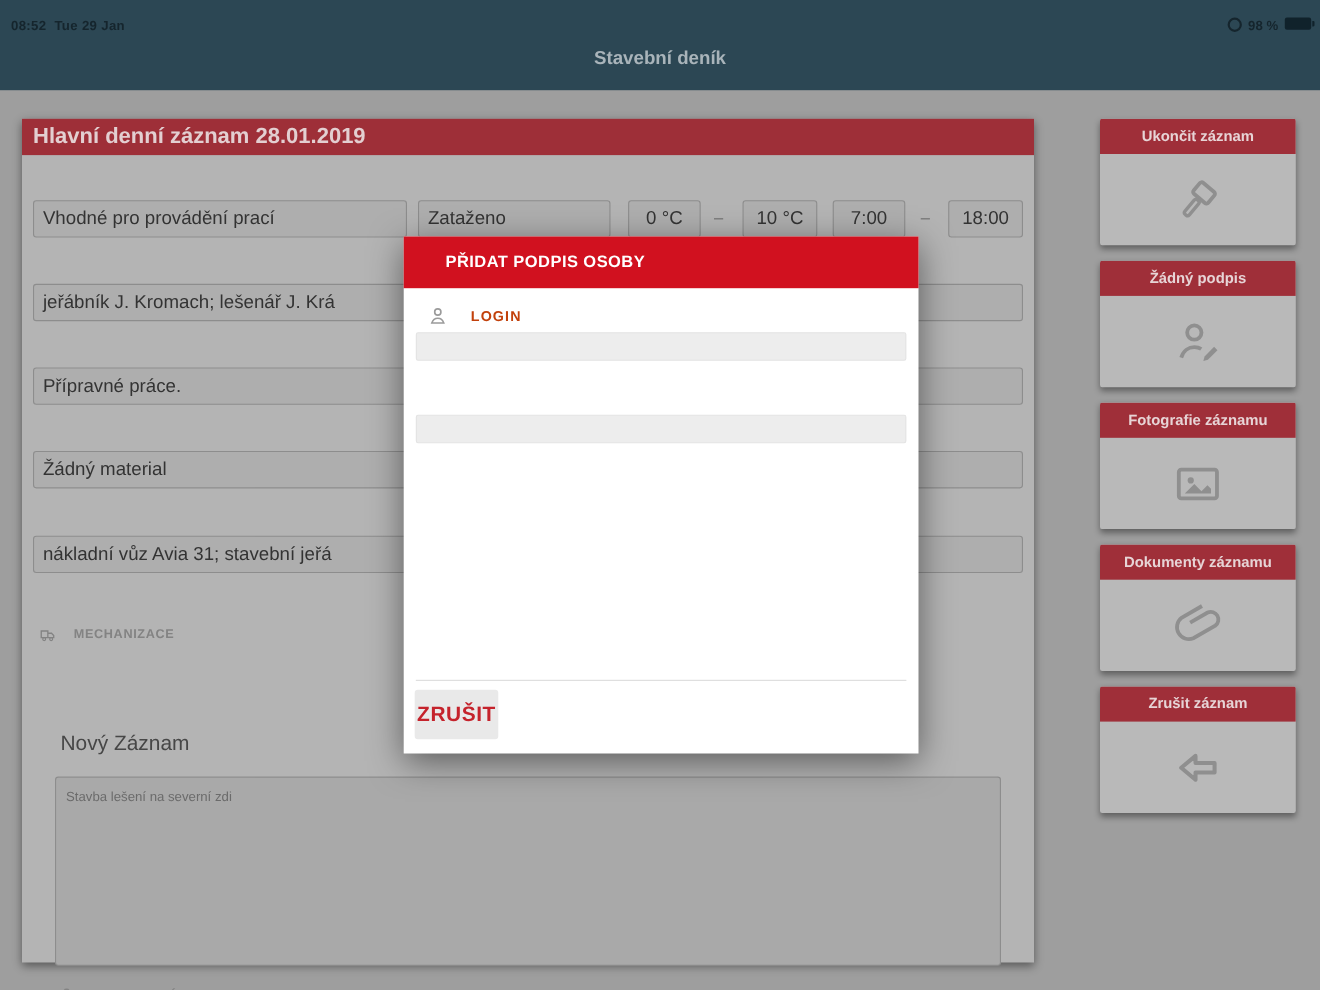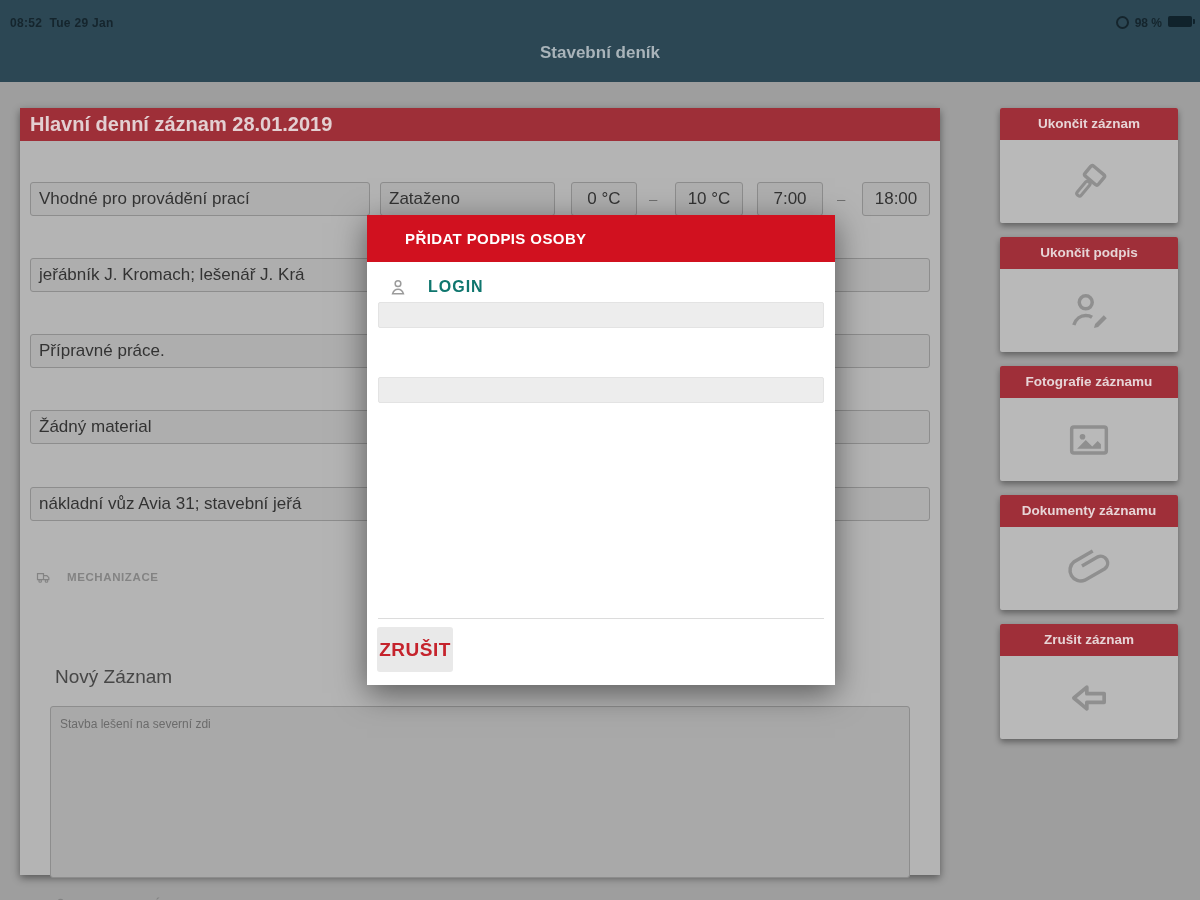--- a/index.html
+++ b/index.html
@@ -30,21 +30,21 @@
   #signed-label { position:absolute; left:33px; top:788px; display:flex; align-items:center; gap:10px; color:#838383; font-size:12px; font-weight:bold; letter-spacing:.6px; }
 
   
   .side-btn { position:absolute; left:1000px; width:178px; height:115px; border-radius:2px; background:#b9b9b9; box-shadow:0 3px 6px rgba(0,0,0,.4); overflow:hidden; }
   .side-btn .sb-head { height:32px; background:#9f2f39; color:#e7d4d6; font-size:13.5px; font-weight:bold; text-align:center; line-height:32px; }
   .side-btn .sb-body { height:83px; display:flex; align-items:center; justify-content:center; }
 
   
   #modal { position:absolute; left:367px; top:215px; width:468px; height:470px; background:#ffffff; box-shadow:0 8px 30px rgba(0,0,0,.5); }
   #modal-header { height:47px; background:#d1111f; color:#ffffff; font-size:15px; font-weight:bold; letter-spacing:.4px; line-height:47px; padding-left:38px; }
-  #modal-login-row { position:absolute; left:21px; top:62px; display:flex; align-items:center; gap:20px; color:#0f766e; font-size:16px; font-weight:bold; letter-spacing:1px; }
+  #modal-login-row { position:absolute; left:21px; top:62px; display:flex; align-items:center; gap:20px; color:#c2410c; font-size:13px; font-weight:bold; letter-spacing:1px; }
   .modal-input { position:absolute; left:11px; width:446px; height:26px; background:#ededed; border:1px solid #e3e3e3; border-radius:2px; font-family:"Liberation Sans",sans-serif; font-size:14px; padding:0 6px; color:#333; }
   #modal-input-1 { top:87px; }
   #modal-input-2 { top:162px; }
   #modal-divider { position:absolute; left:11px; top:403px; width:446px; height:1px; background:#dcdcdc; }
   .modal-btn { position:absolute; top:412px; height:45px; border:none; border-radius:3px; font-family:"Liberation Sans",sans-serif; font-size:19px; font-weight:bold; letter-spacing:.5px; cursor:pointer; }
   #btn-cancel { left:10px; width:76px; background:#e9e9e9; color:#c5232c; }
   #btn-sign { left:349px; width:108px; background:#e2e2e2; color:#a0a0a0; }
 </style>
 </head>
 <body>
@@ -160,21 +160,21 @@
     <div class="sb-body">
       <svg width="52" height="52" viewBox="0 0 24 24">
           <g transform="rotate(40 12 12)">
             <rect x="8" y="5" width="8" height="6" rx="1" fill="none" stroke="#8f8f8f" stroke-width="1.6"></rect>
             <rect x="10.8" y="12" width="2.4" height="8" rx="1" fill="none" stroke="#8f8f8f" stroke-width="1.4"></rect>
           </g>
         </svg>
     </div>
   </div>
   <div class="side-btn" style="top:237px;">
-    <div class="sb-head">Ukončit podpis</div>
+    <div class="sb-head">Žádný podpis</div>
     <div class="sb-body">
       <svg width="52" height="52" viewBox="0 0 24 24">
           <circle cx="10.5" cy="8" r="3" fill="none" stroke="#8f8f8f" stroke-width="1.6"></circle>
           <path d="M5 18.5c.9-3 3.2-4.4 5.5-4.4 1 0 2 .2 2.9.8" fill="none" stroke="#8f8f8f" stroke-width="1.6"></path>
           <path d="M14.8 18l4-4 1.4 1.4-4 4-1.9.5z" fill="#8f8f8f"></path>
         </svg>
     </div>
   </div>
   <div class="side-btn" style="top:366px;">
     <div class="sb-head">Fotografie záznamu</div>

